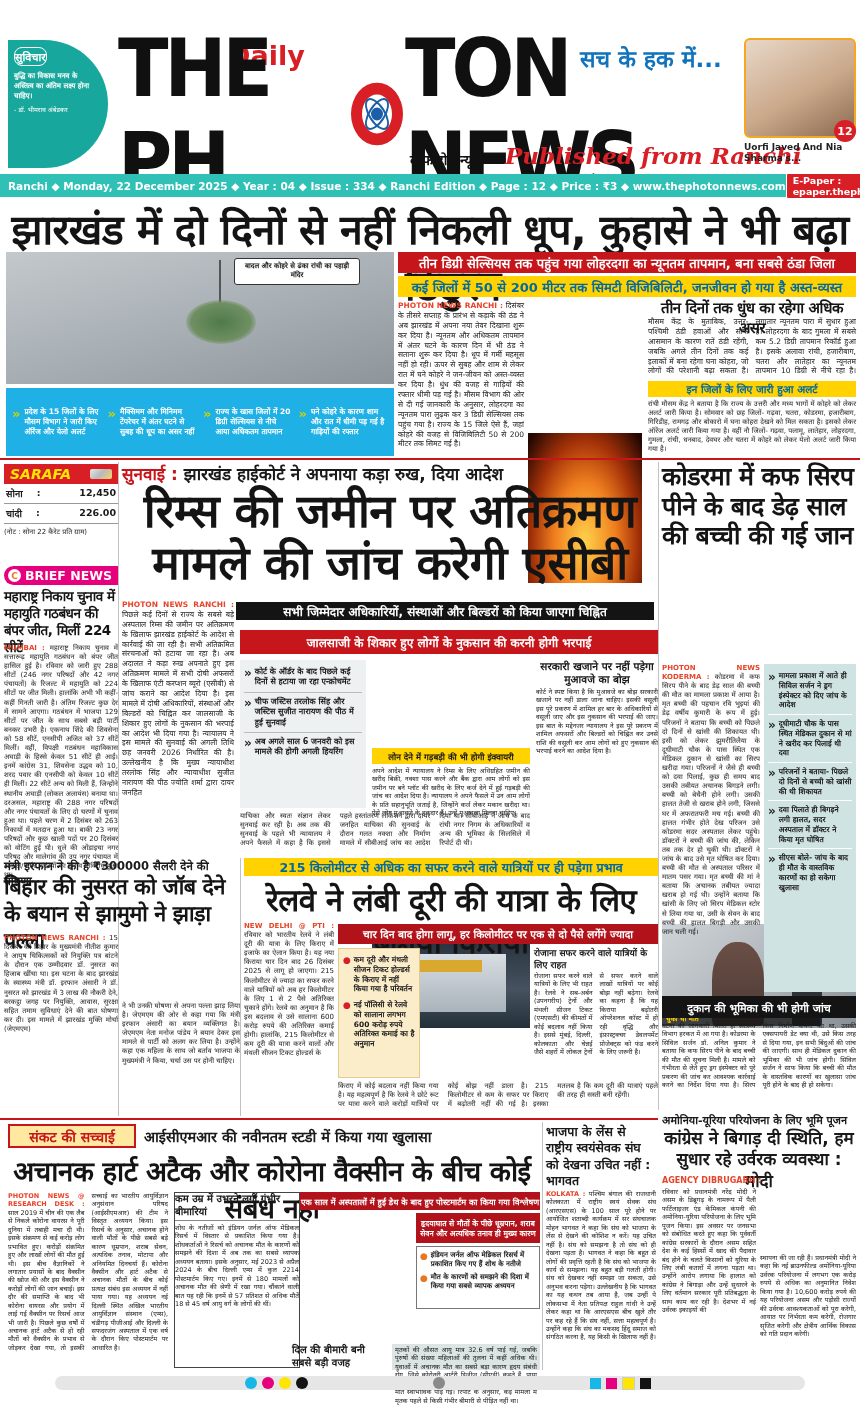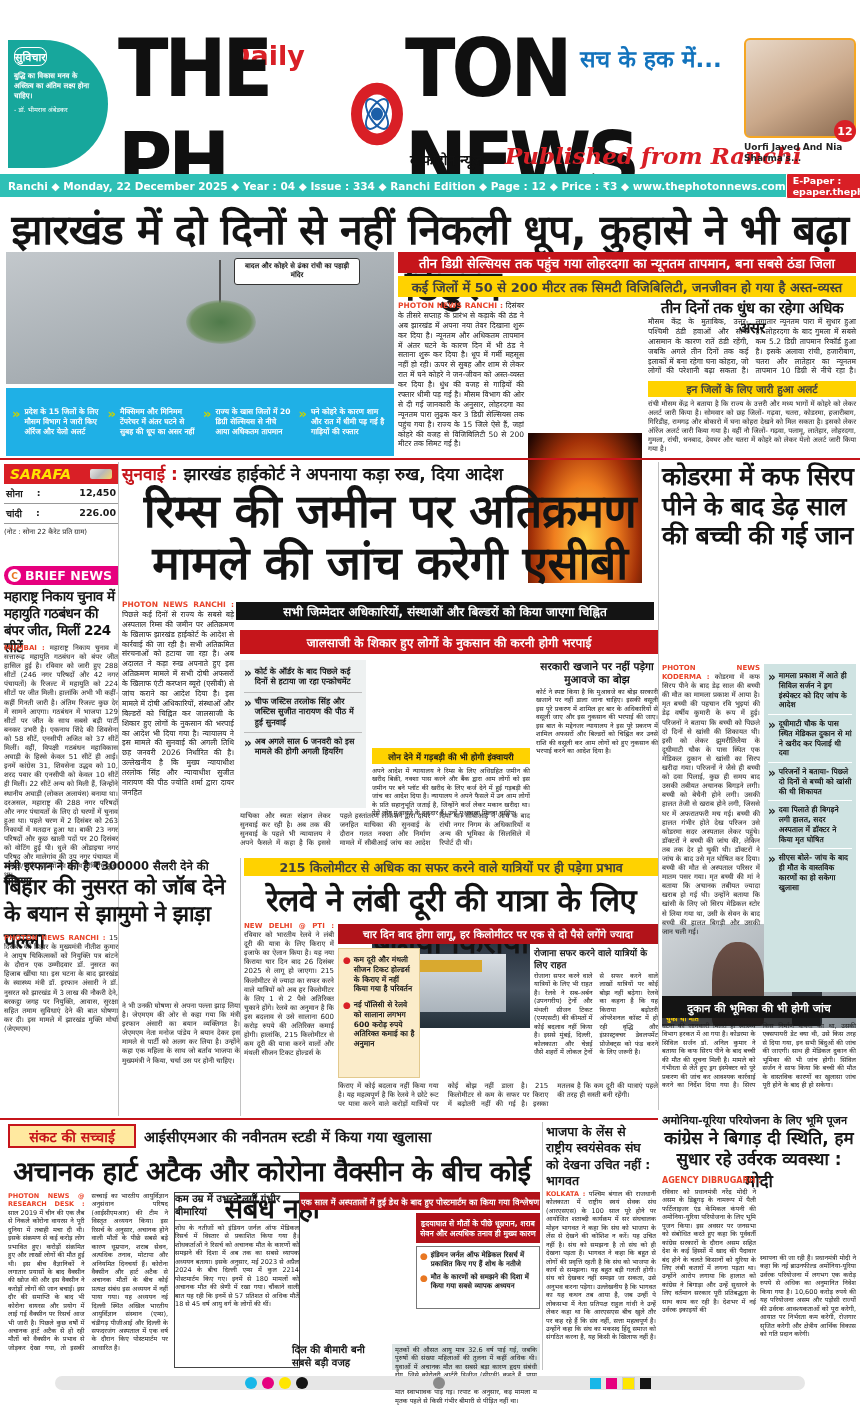--- a/index.html
+++ b/index.html
@@ -5,21 +5,21 @@
   html,body{margin:0;padding:0;background:#f2f2f2;}
   .page{position:relative;width:860px;height:1406px;background:#fff;margin:0 auto;
         font-family:"DejaVu Sans", sans-serif;overflow:hidden;color:#1a1a1a;}
   .abs{position:absolute;}
   .tiny{font-size:7.5px;line-height:1.32;text-align:justify;color:#1b1b1b;}
   .t7{font-size:7px;line-height:1.3;}
   .t65{font-size:6.5px;line-height:1.3;}
   .dl{color:#e8442a;font-weight:bold;}
   .bar{display:flex;align-items:center;justify-content:center;text-align:center;font-weight:bold;}
   .redbar{background:#c6151b;color:#fff;}
-  .yelbar{background:#ffd200;color:#404040;}
+  .yelbar{background:#ffd200;color:#0369a1;}
   .blkbar{background:#141414;color:#fff;}
   .col2{column-count:2;column-gap:7px;}
   .col3{column-count:3;column-gap:9px;}
   .img{position:relative;overflow:hidden;}
   .hl{font-weight:900;color:#141414;letter-spacing:-0.5px;}
   .chev{color:#c8d400;font-weight:900;font-size:13px;line-height:1;flex:0 0 auto;margin-right:4px;}
   .chevd{color:#2a2a2a;font-weight:900;font-size:12px;line-height:1;flex:0 0 auto;margin-right:3px;}
   
   .suvichar{left:8px;top:40px;width:100px;height:128px;background:#17a79c;border-radius:0 64px 64px 0;
             color:#fff;padding:6px 14px 6px 6px;box-sizing:border-box;}

